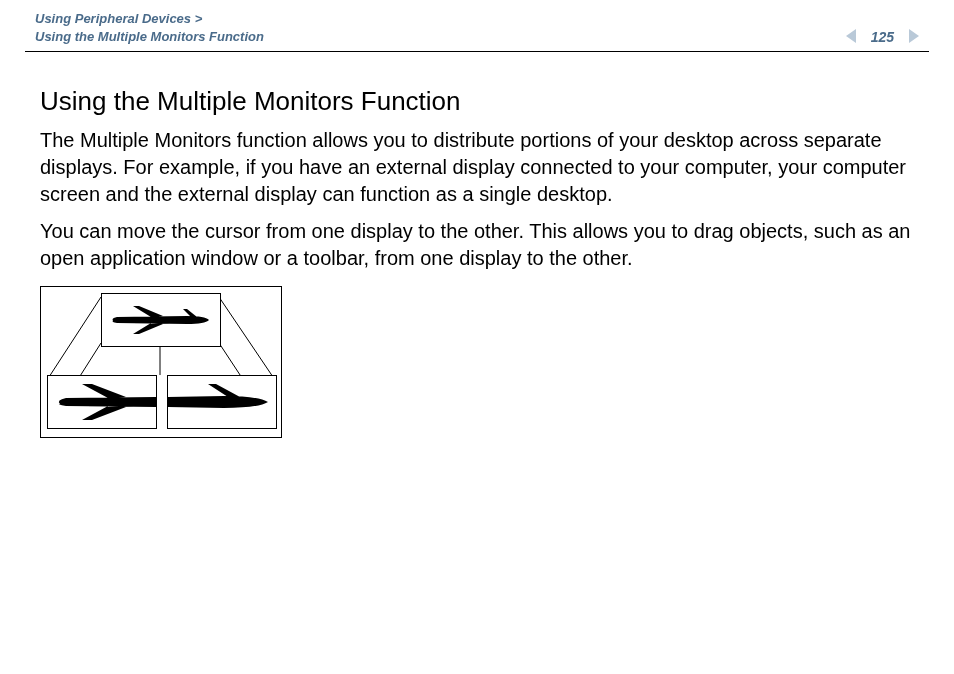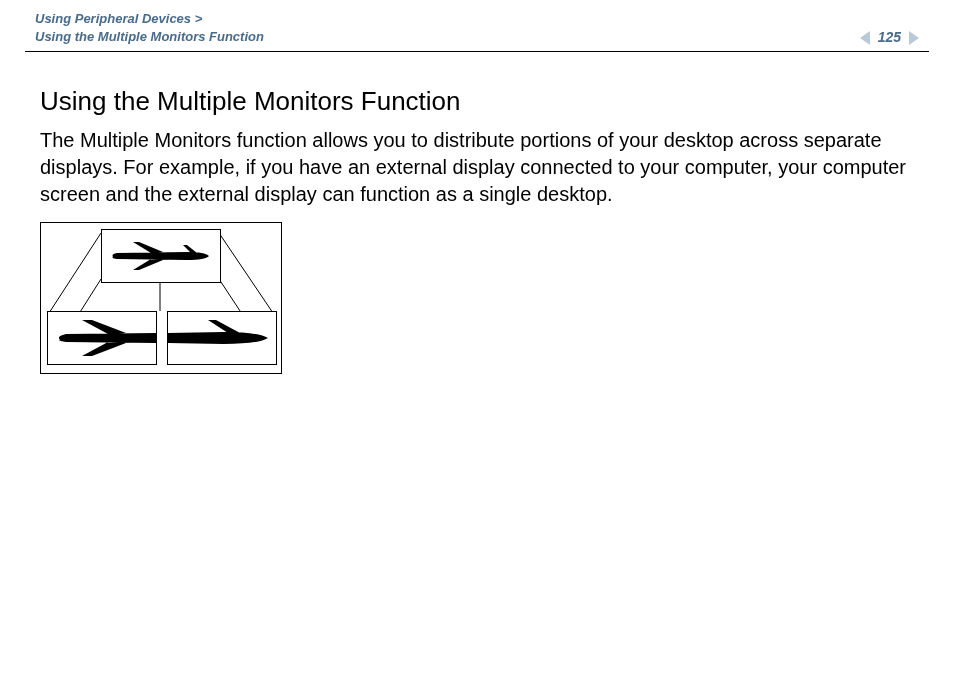--- a/index.html
+++ b/index.html
@@ -1,19 +1,19 @@
 <!DOCTYPE html>
 <html><head>
 <meta charset="utf-8">
 <style>
   html,body{margin:0;padding:0;background:#fff;font-family:Arial,Helvetica,sans-serif;color:#000}
   .page{width:954px;height:674px;position:relative;box-sizing:border-box;padding:10px 25px 0 25px}
   .header{display:flex;justify-content:space-between;align-items:flex-end;border-bottom:1px solid #000;padding:0 10px 6px 10px}
   .crumbs{font-size:13px;font-weight:bold;font-style:italic;color:#4a6b8a;line-height:1.35}
-  .pagenav{display:flex;align-items:flex-end;gap:8px}
+  .pagenav{display:flex;align-items:flex-start;gap:15px}
   .arrow{width:0;height:0}
   .arrow-left{border-top:7px solid transparent;border-bottom:7px solid transparent;border-right:10px solid #b9c9d8}
   .arrow-right{border-top:7px solid transparent;border-bottom:7px solid transparent;border-left:10px solid #b9c9d8}
   .pagenum{font-weight:bold;font-style:italic;font-size:14px;color:#4a6b8a}
   .content{padding:18px 15px 0 15px}
   h1{font-size:26px;font-weight:400;margin:16px 0 10px 0}
   p{font-size:20px;line-height:1.35;margin:0 0 10px 0}
   .figure{margin-top:14px;border:1.5px solid #000;width:240px;height:150px;position:relative}
   .screen{position:absolute;background:#fff;border:1.5px solid #000;display:flex;align-items:center;justify-content:center}
   .s-top{left:60px;top:6px;width:118px;height:52px}
@@ -34,20 +34,21 @@
     <div class="pagenav">
       <div class="arrow arrow-left"></div>
       <span class="pagenum">125</span>
       <div class="arrow arrow-right"></div>
     </div>
   </div>
 
   <div class="content">
     <h1>Using the Multiple Monitors Function</h1>
     <p>The Multiple Monitors function allows you to distribute portions of your desktop across separate displays. For example, if you have an external display connected to your computer, your computer screen and the external display can function as a single desktop.</p>
+    <p>You can move the cursor from one display to the other. This allows you to drag objects, such as an open application window or a toolbar, from one display to the other.</p>
 
     <div class="figure" aria-label="Diagram of one image of an airplane distributed across three separate monitor frames">
 
       <svg width="240" height="150" style="position:absolute;left:0;top:0">
         <line x1="60" y1="10" x2="8" y2="90" stroke="#000" stroke-width="1"></line>
         <line x1="178" y1="10" x2="232" y2="90" stroke="#000" stroke-width="1"></line>
         <line x1="60" y1="56" x2="8" y2="138" stroke="#000" stroke-width="1"></line>
         <line x1="178" y1="56" x2="232" y2="138" stroke="#000" stroke-width="1"></line>
         <line x1="119" y1="58" x2="119" y2="88" stroke="#000" stroke-width="1"></line>
       </svg>

